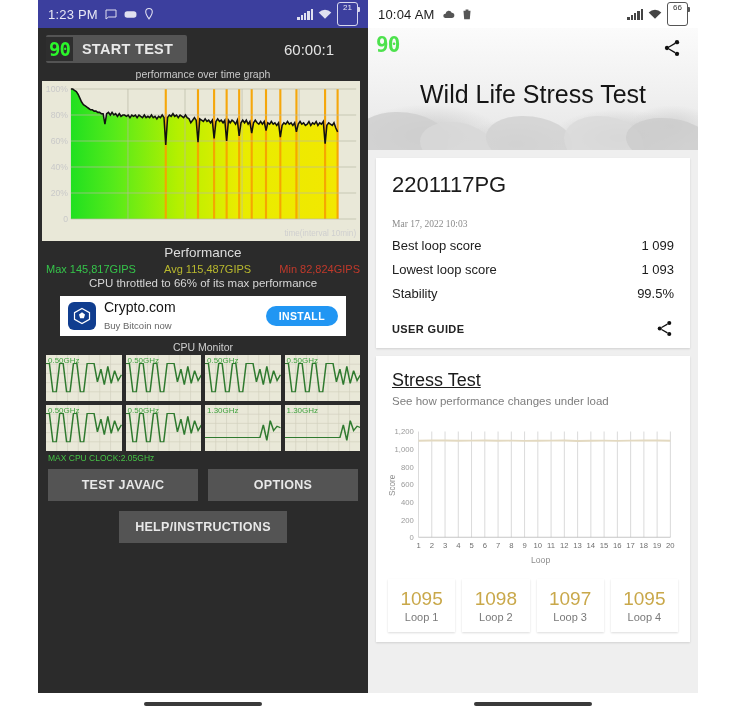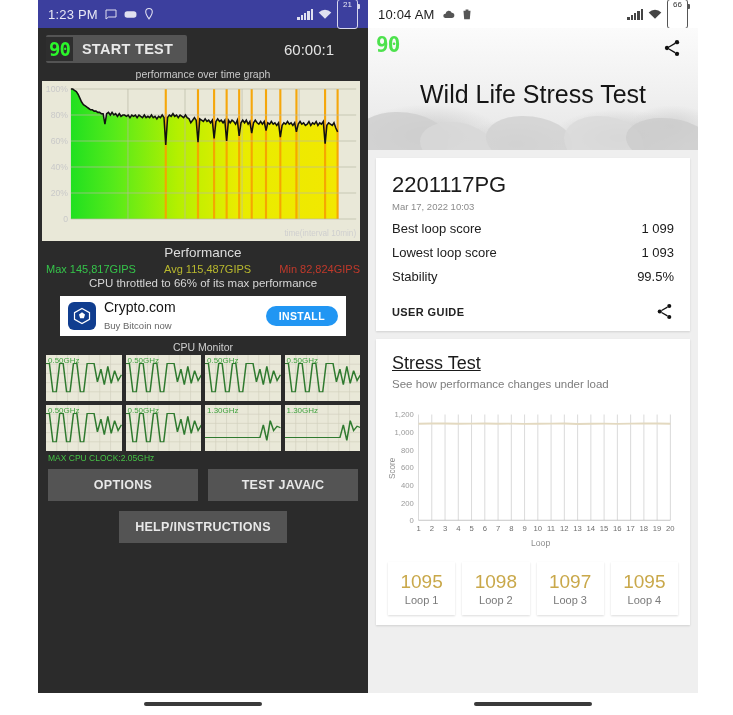--- a/index.html
+++ b/index.html
@@ -19,21 +19,21 @@
   .statusbar-left {
     height: 28px; background: #3c3f9e; display: flex; align-items: center;
     padding: 0 10px; color: #e8e8f5; font-size: 12.5px;
   }
   .sb-time { font-size: 13px; letter-spacing: .2px; }
   .sb-icons-l { display: flex; align-items: center; gap: 7px; margin-left: 7px; }
   .sb-spacer { flex: 1; }
   .sb-icons-r { display: flex; align-items: center; gap: 5px; }
   .batt {
     border: 1.3px solid #d8d8ee; border-radius: 3px; padding: 0 3px;
-    font-size: 8px; height: 30px; line-height: 10px; position: relative; min-width: 21px;
+    font-size: 8px; height: 24px; line-height: 10px; position: relative; min-width: 21px;
     text-align: center; color: #e8e8f5;
   }
   .batt:after {
     content: ""; position: absolute; right: -3px; top: 3.5px; width: 2px; height: 5px;
     background: #d8d8ee; border-radius: 0 1px 1px 0;
   }
   .bars { display: flex; align-items: flex-end; gap: 1.2px; height: 11px; }
   .bars i { width: 2.2px; background: #e0e0f0; display: block; }
   .bars i:nth-child(1){height:3px} .bars i:nth-child(2){height:5px}
   .bars i:nth-child(3){height:7px} .bars i:nth-child(4){height:9px}
@@ -145,21 +145,21 @@
   .share-top {
     position: absolute; right: 16px; top: 10px; width: 20px; height: 20px;
   }
 
   .card {
     background: #fff; margin: 8px 8px 0 8px; padding: 14px 16px 10px 16px;
     box-shadow: 0 1px 2px rgba(0,0,0,.13);
   }
   .card.nopad { padding: 14px 0 10px 0; }
   .dev-name { font-size: 22px; color: #1b1b1b; }
-  .dev-date { font-size: 9.5px; color: #8b8b8b; margin-top: 3px; }
+  .dev-date { font-size: 9.5px; color: #8b8b8b; margin-top: 21px; font-family: Liberation Serif, serif; }
   .srow {
     display: flex; justify-content: space-between; align-items: center;
     padding: 9px 0 0 0; font-size: 13px; color: #202020;
   }
   .srow .sval { color: #1a1a1a; }
   .guide-row {
     display: flex; justify-content: space-between; align-items: center;
     margin-top: 14px; padding-top: 4px;
   }
   .guide-lbl { font-size: 11px; font-weight: bold; color: #222; letter-spacing: .4px; }
@@ -428,22 +428,22 @@
             <line x1="0" y1="26" x2="80" y2="26" stroke="#d2d0bd" stroke-width="0.8"></line>
             <line x1="0" y1="39" x2="80" y2="39" stroke="#d2d0bd" stroke-width="0.8"></line>
             <line x1="0" y1="52" x2="80" y2="52" stroke="#d2d0bd" stroke-width="0.8"></line>
             <path d="M 0.0 46.0 L 3.6 46.0 L 7.3 46.0 L 10.9 46.0 L 14.5 46.0 L 18.2 46.0 L 21.8 46.0 L 25.5 46.0 L 29.1 46.0 L 32.7 46.0 L 36.4 46.0 L 40.0 46.0 L 43.6 46.0 L 47.3 46.0 L 50.9 46.0 L 54.5 46.0 L 58.2 46.0 L 61.8 28.0 L 65.5 50.0 L 69.1 22.0 L 72.7 36.0 L 76.4 30.0 L 80.0 32.0" fill="none" stroke="#2f7a2f" stroke-width="1.6"></path>
           </svg>
         </div>
       </div>
     <div class="maxclk">MAX CPU CLOCK:2.05GHz</div>
 
     <div class="btnrow">
+      <div class="gbtn">TEST JAVA/C</div>
       <div class="gbtn">OPTIONS</div>
-      <div class="gbtn">TEST JAVA/C</div>
     </div>
     <div class="btnrow2">
       <div class="gbtn">HELP/INSTRUCTIONS</div>
     </div>
 
     <div class="navbar-left">
       <div class="navpill"></div>
     </div>
   </div>
 

